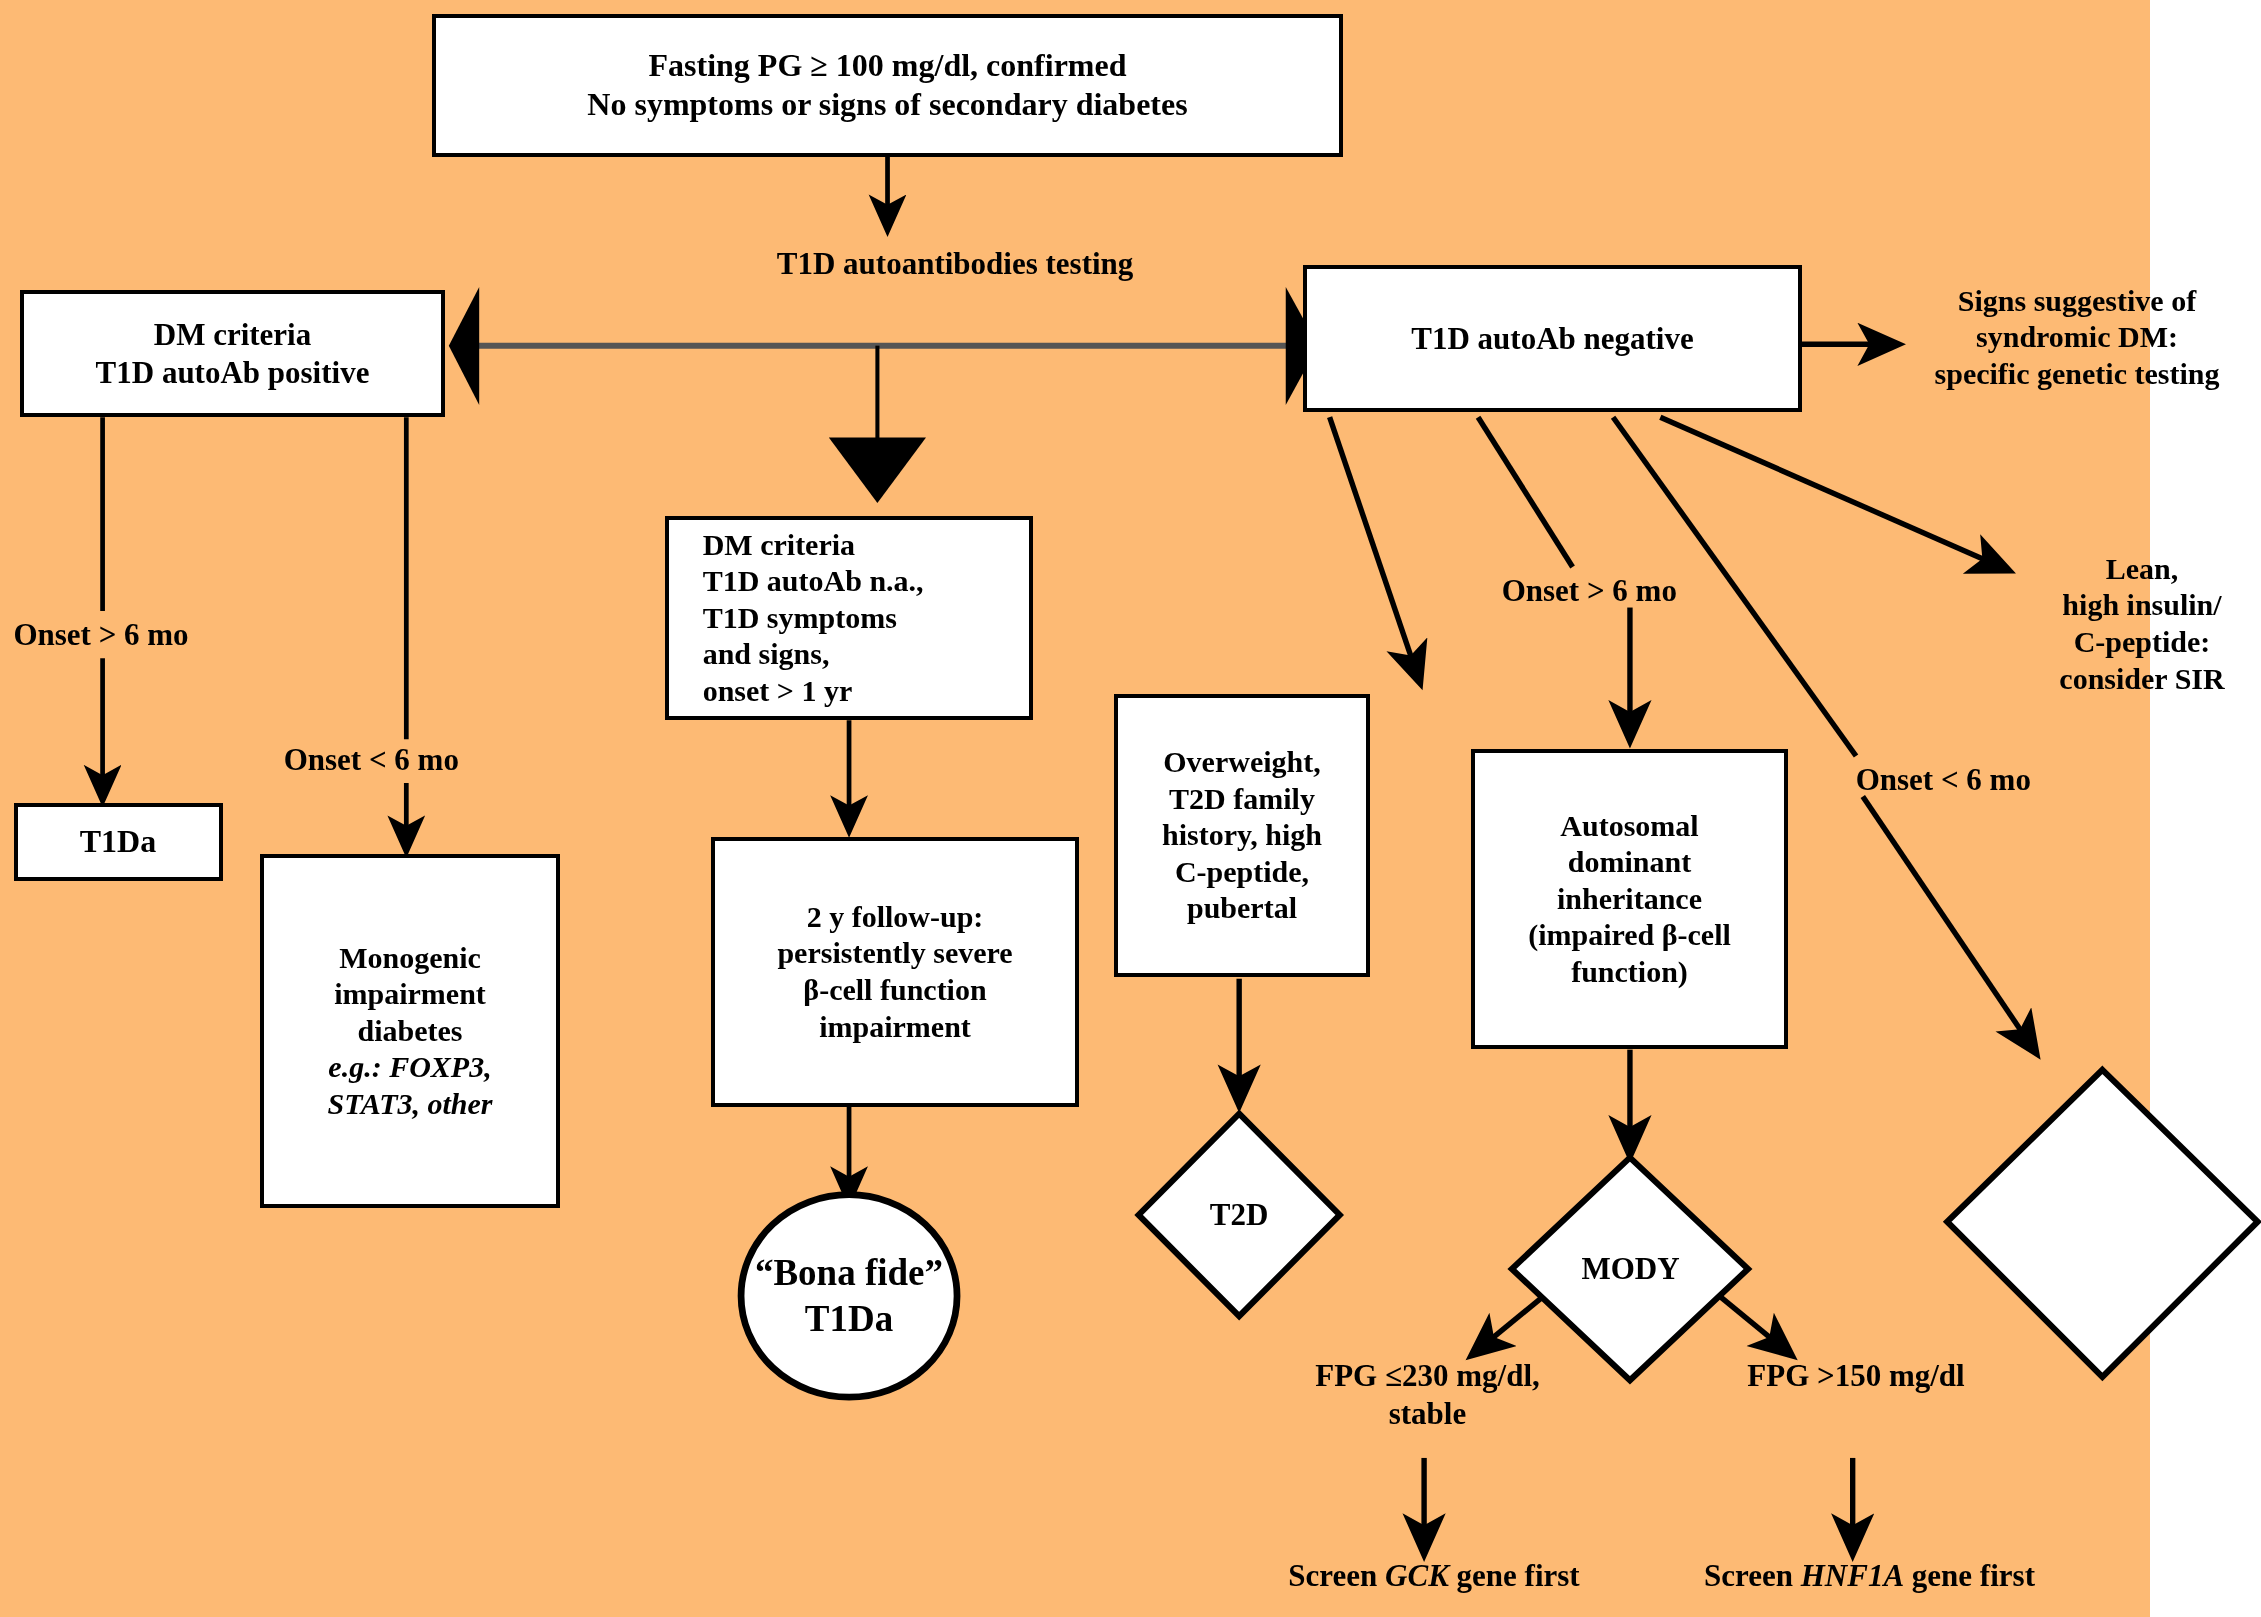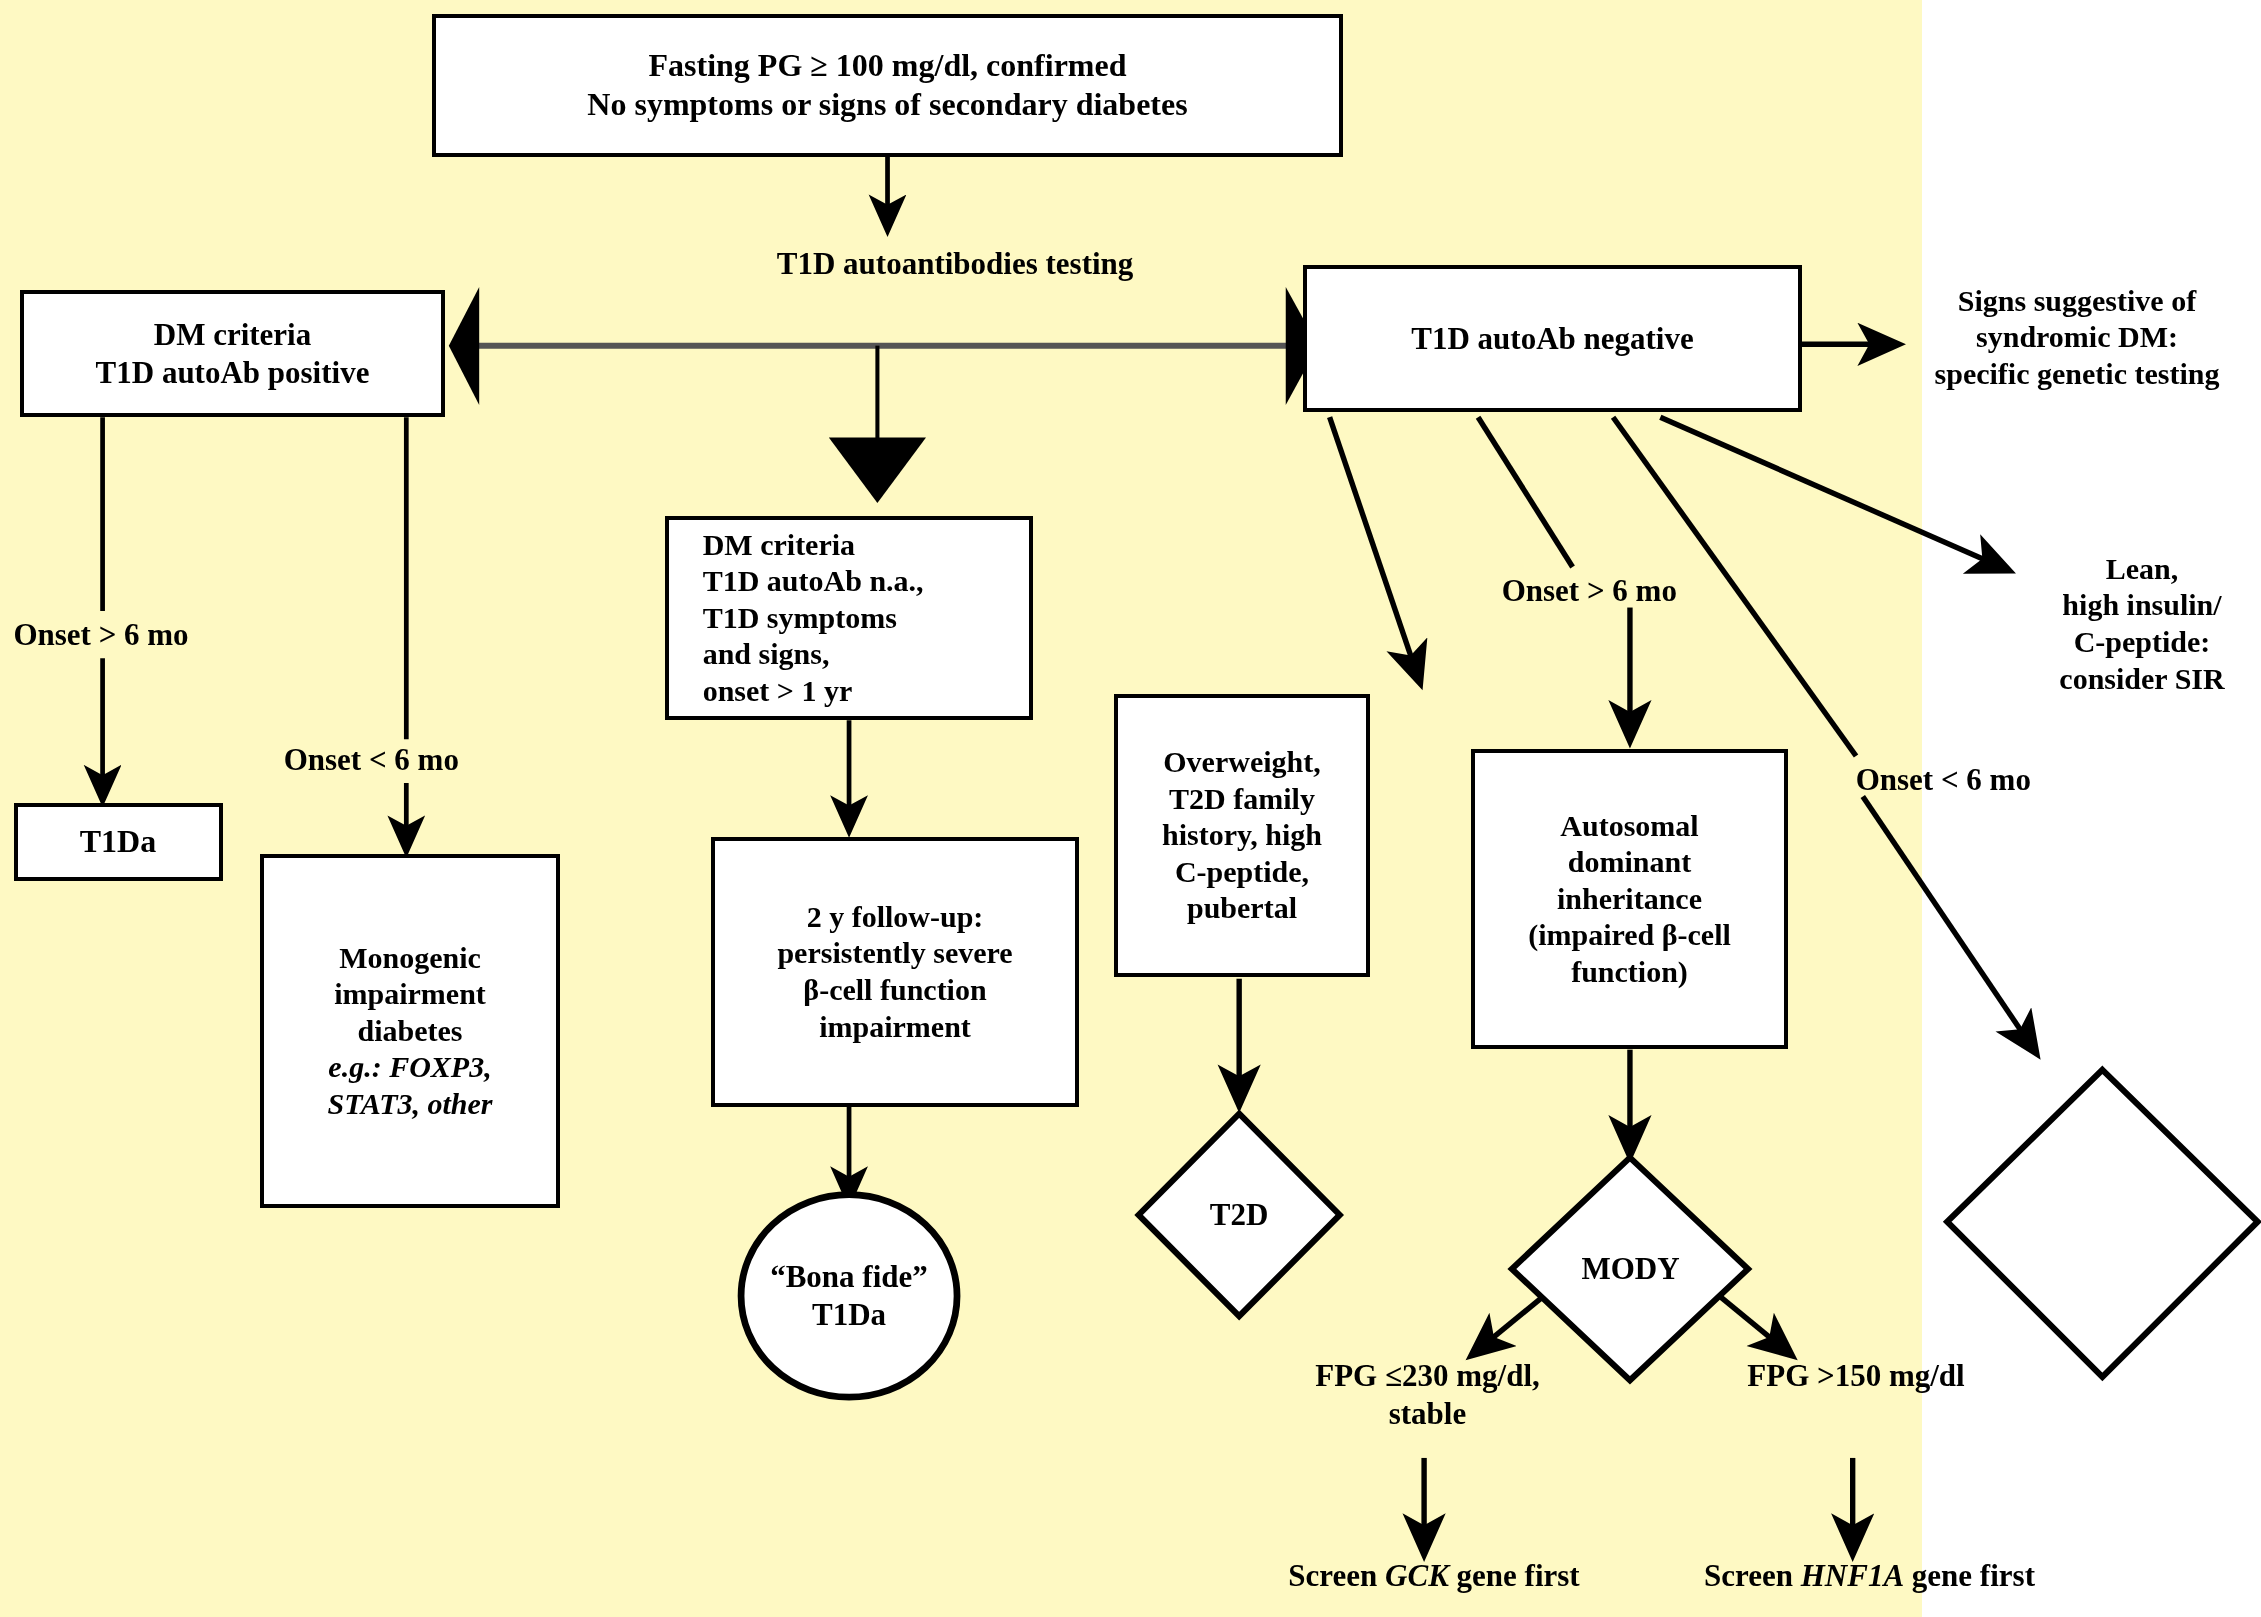--- a/index.html
+++ b/index.html
@@ -1,17 +1,17 @@
 <!DOCTYPE html>
 <html style="font-size:10.8px"><head>
 <meta charset="utf-8">
 <style>
   html,body{margin:0;padding:0;background:#ffffff;}
   body{width:2261px;height:1618px;font-family:"Liberation Serif",serif;}
-  #chart-root{position:relative;width:1922px;height:1618px;background:#fef9c3;}
+  #chart-root{position:relative;width:2150px;height:1618px;background:#fdba74;}
   svg.flow{position:absolute;left:0;top:0;width:2261px;height:1618px;}
   .node{position:absolute;box-sizing:border-box;display:flex;align-items:center;
         justify-content:center;text-align:center;font-weight:bold;color:#000;
         font-family:"Liberation Serif",serif;line-height:1.22;}
   .boxnode{border:4.7px solid #000;background:#fff;}
   .plainlabel{background:transparent;}
   .nodetext{white-space:pre-line;display:block;padding:0 6.7px;}
   .ital{font-style:italic;}
   .diamondtext,.ellipsetext{position:absolute;display:flex;align-items:center;
         justify-content:center;text-align:center;font-weight:bold;
@@ -135,21 +135,21 @@
 STAT3, other</span></span>
   </div>
 
   <div class="node boxnode" style="left:665px;top:837px;width:368px;height:270px;font-size:30px;margin-left:46px;">
     <span class="nodetext">2 y follow-up:
 persistently severe
 β-cell function
 impairment</span>
   </div>
 
-  <div class="ellipsetext" style="left:741px;top:1245px;width:216px;height:101px;font-size:31px;">
+  <div class="ellipsetext" style="left:741px;top:1245px;width:216px;height:101px;font-size:37px;">
     <span class="nodetext">“Bona fide”
 T1Da</span>
   </div>
 
   <div class="node boxnode" style="left:1114px;top:694px;width:256px;height:283px;font-size:30px;">
     <span class="nodetext">Overweight,
 T2D family
 history, high
 C-peptide,
 pubertal</span>

